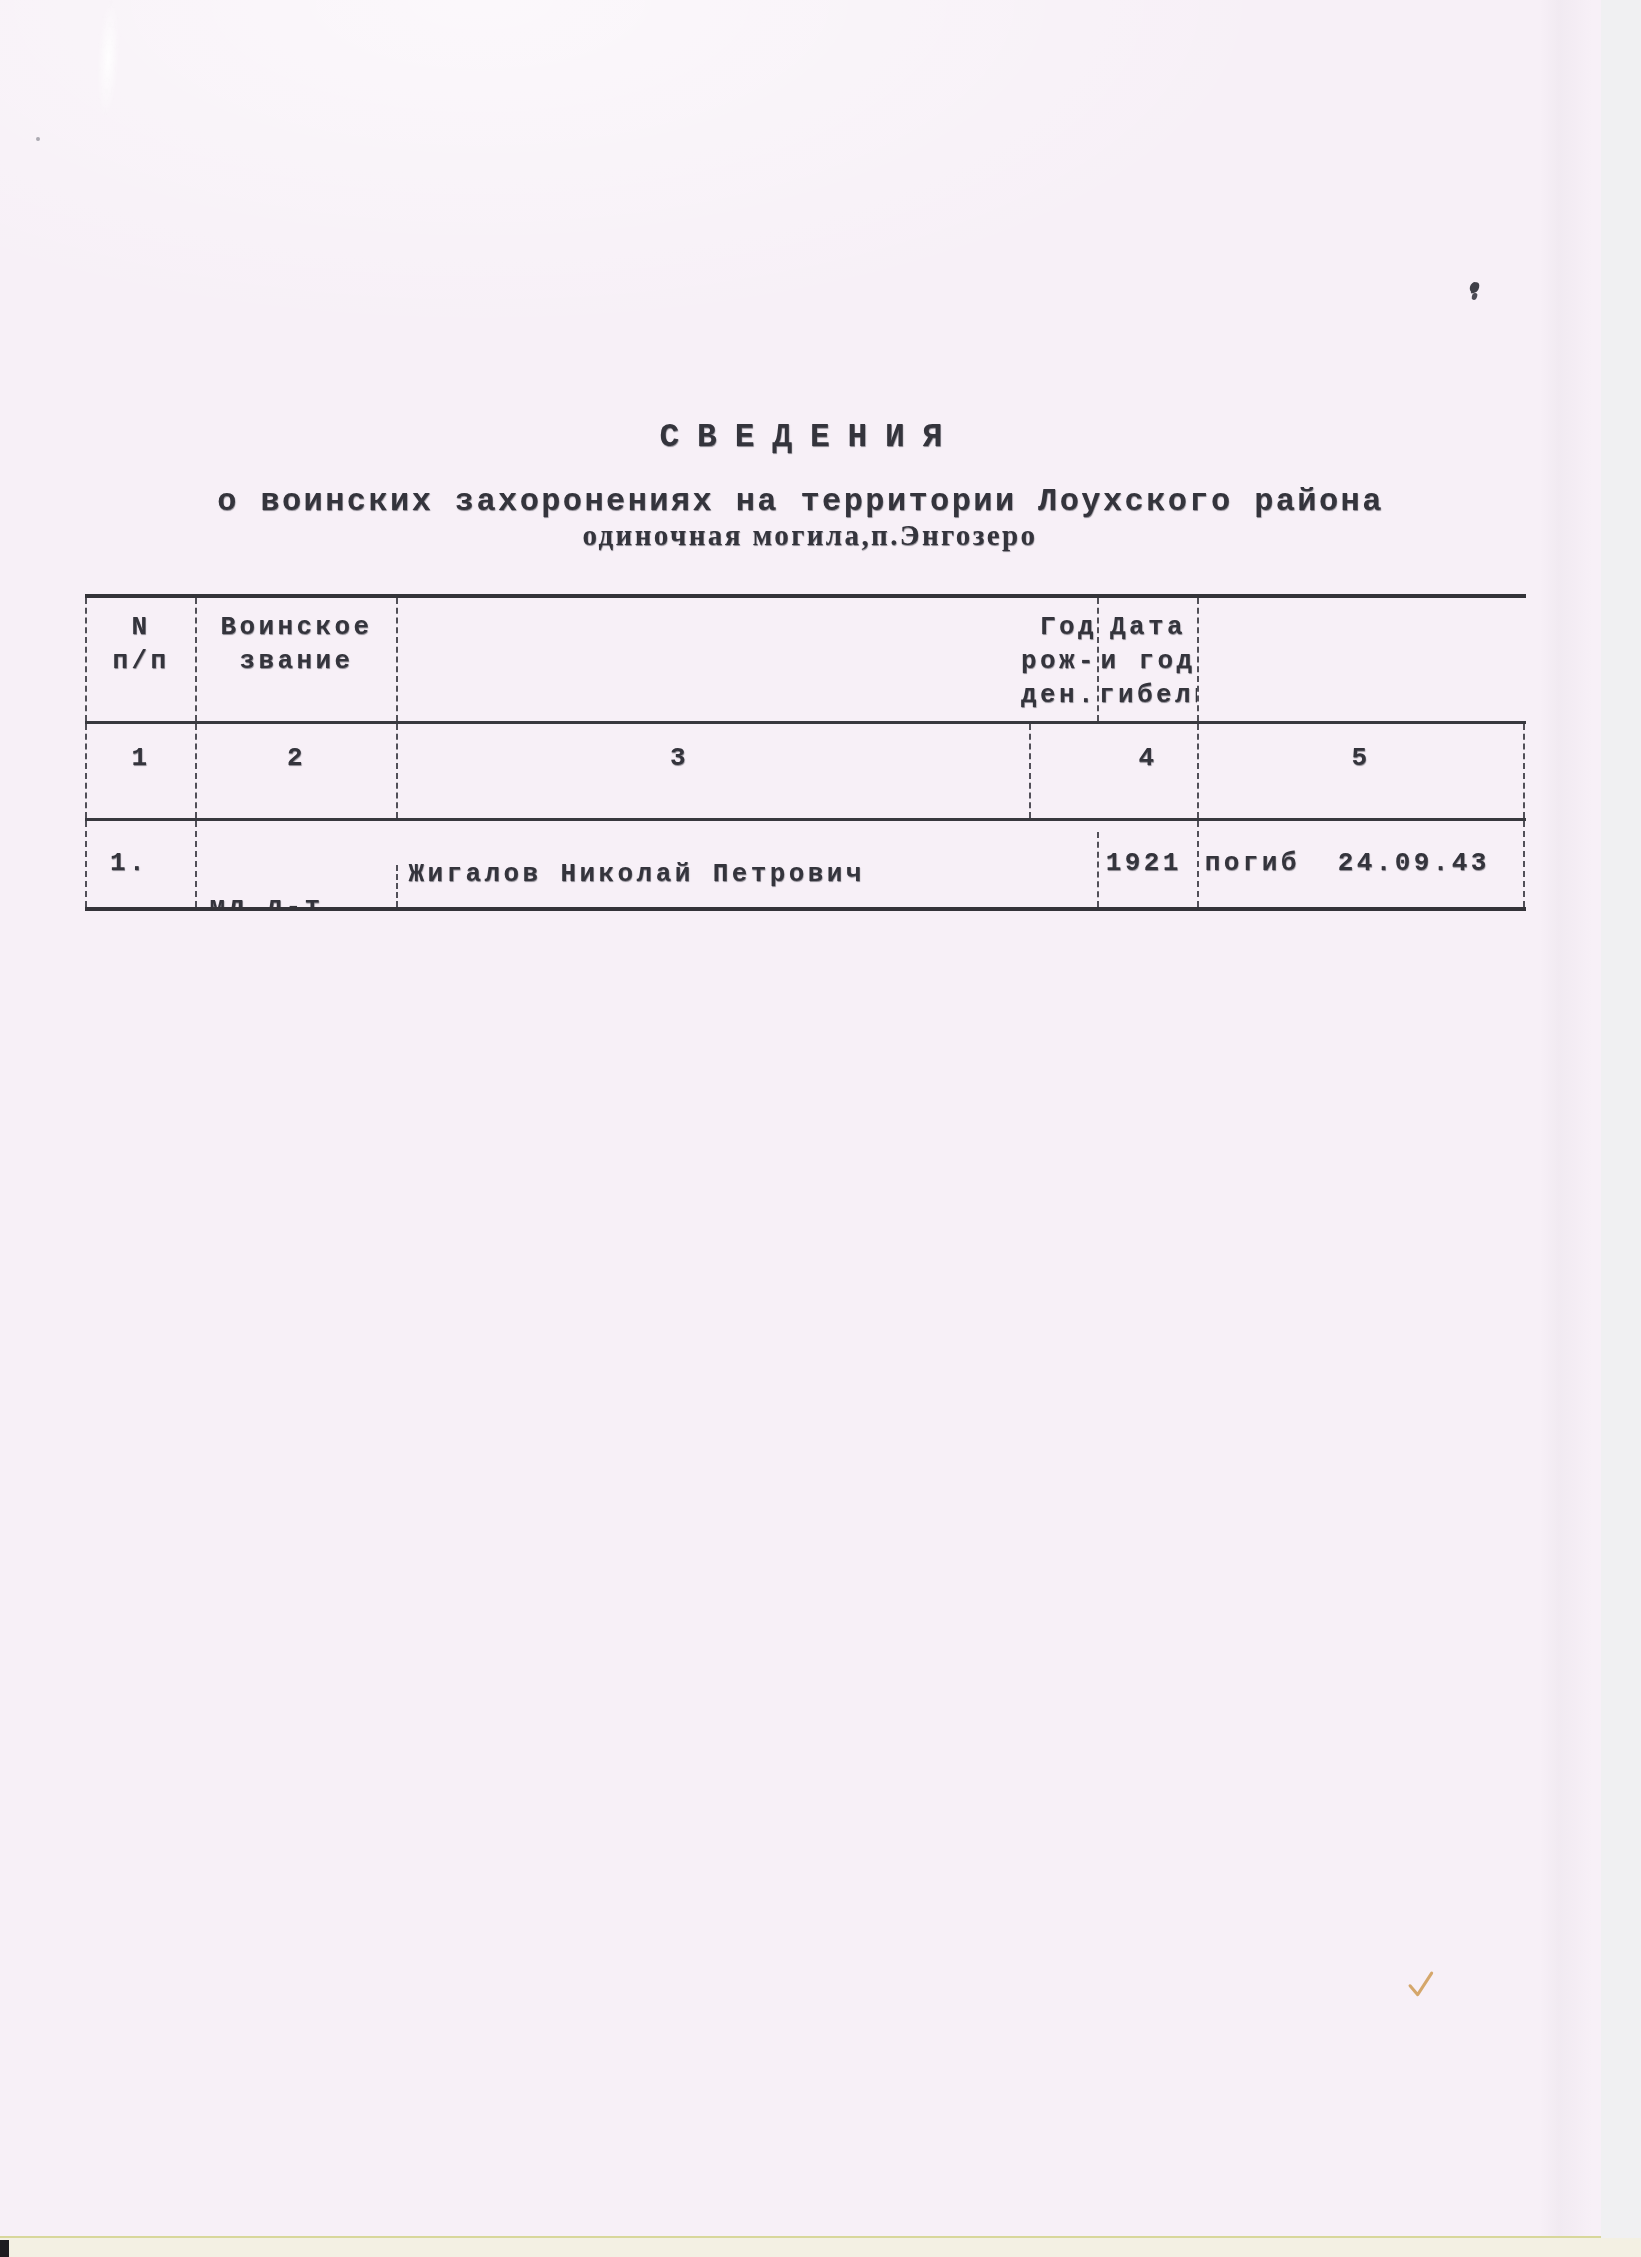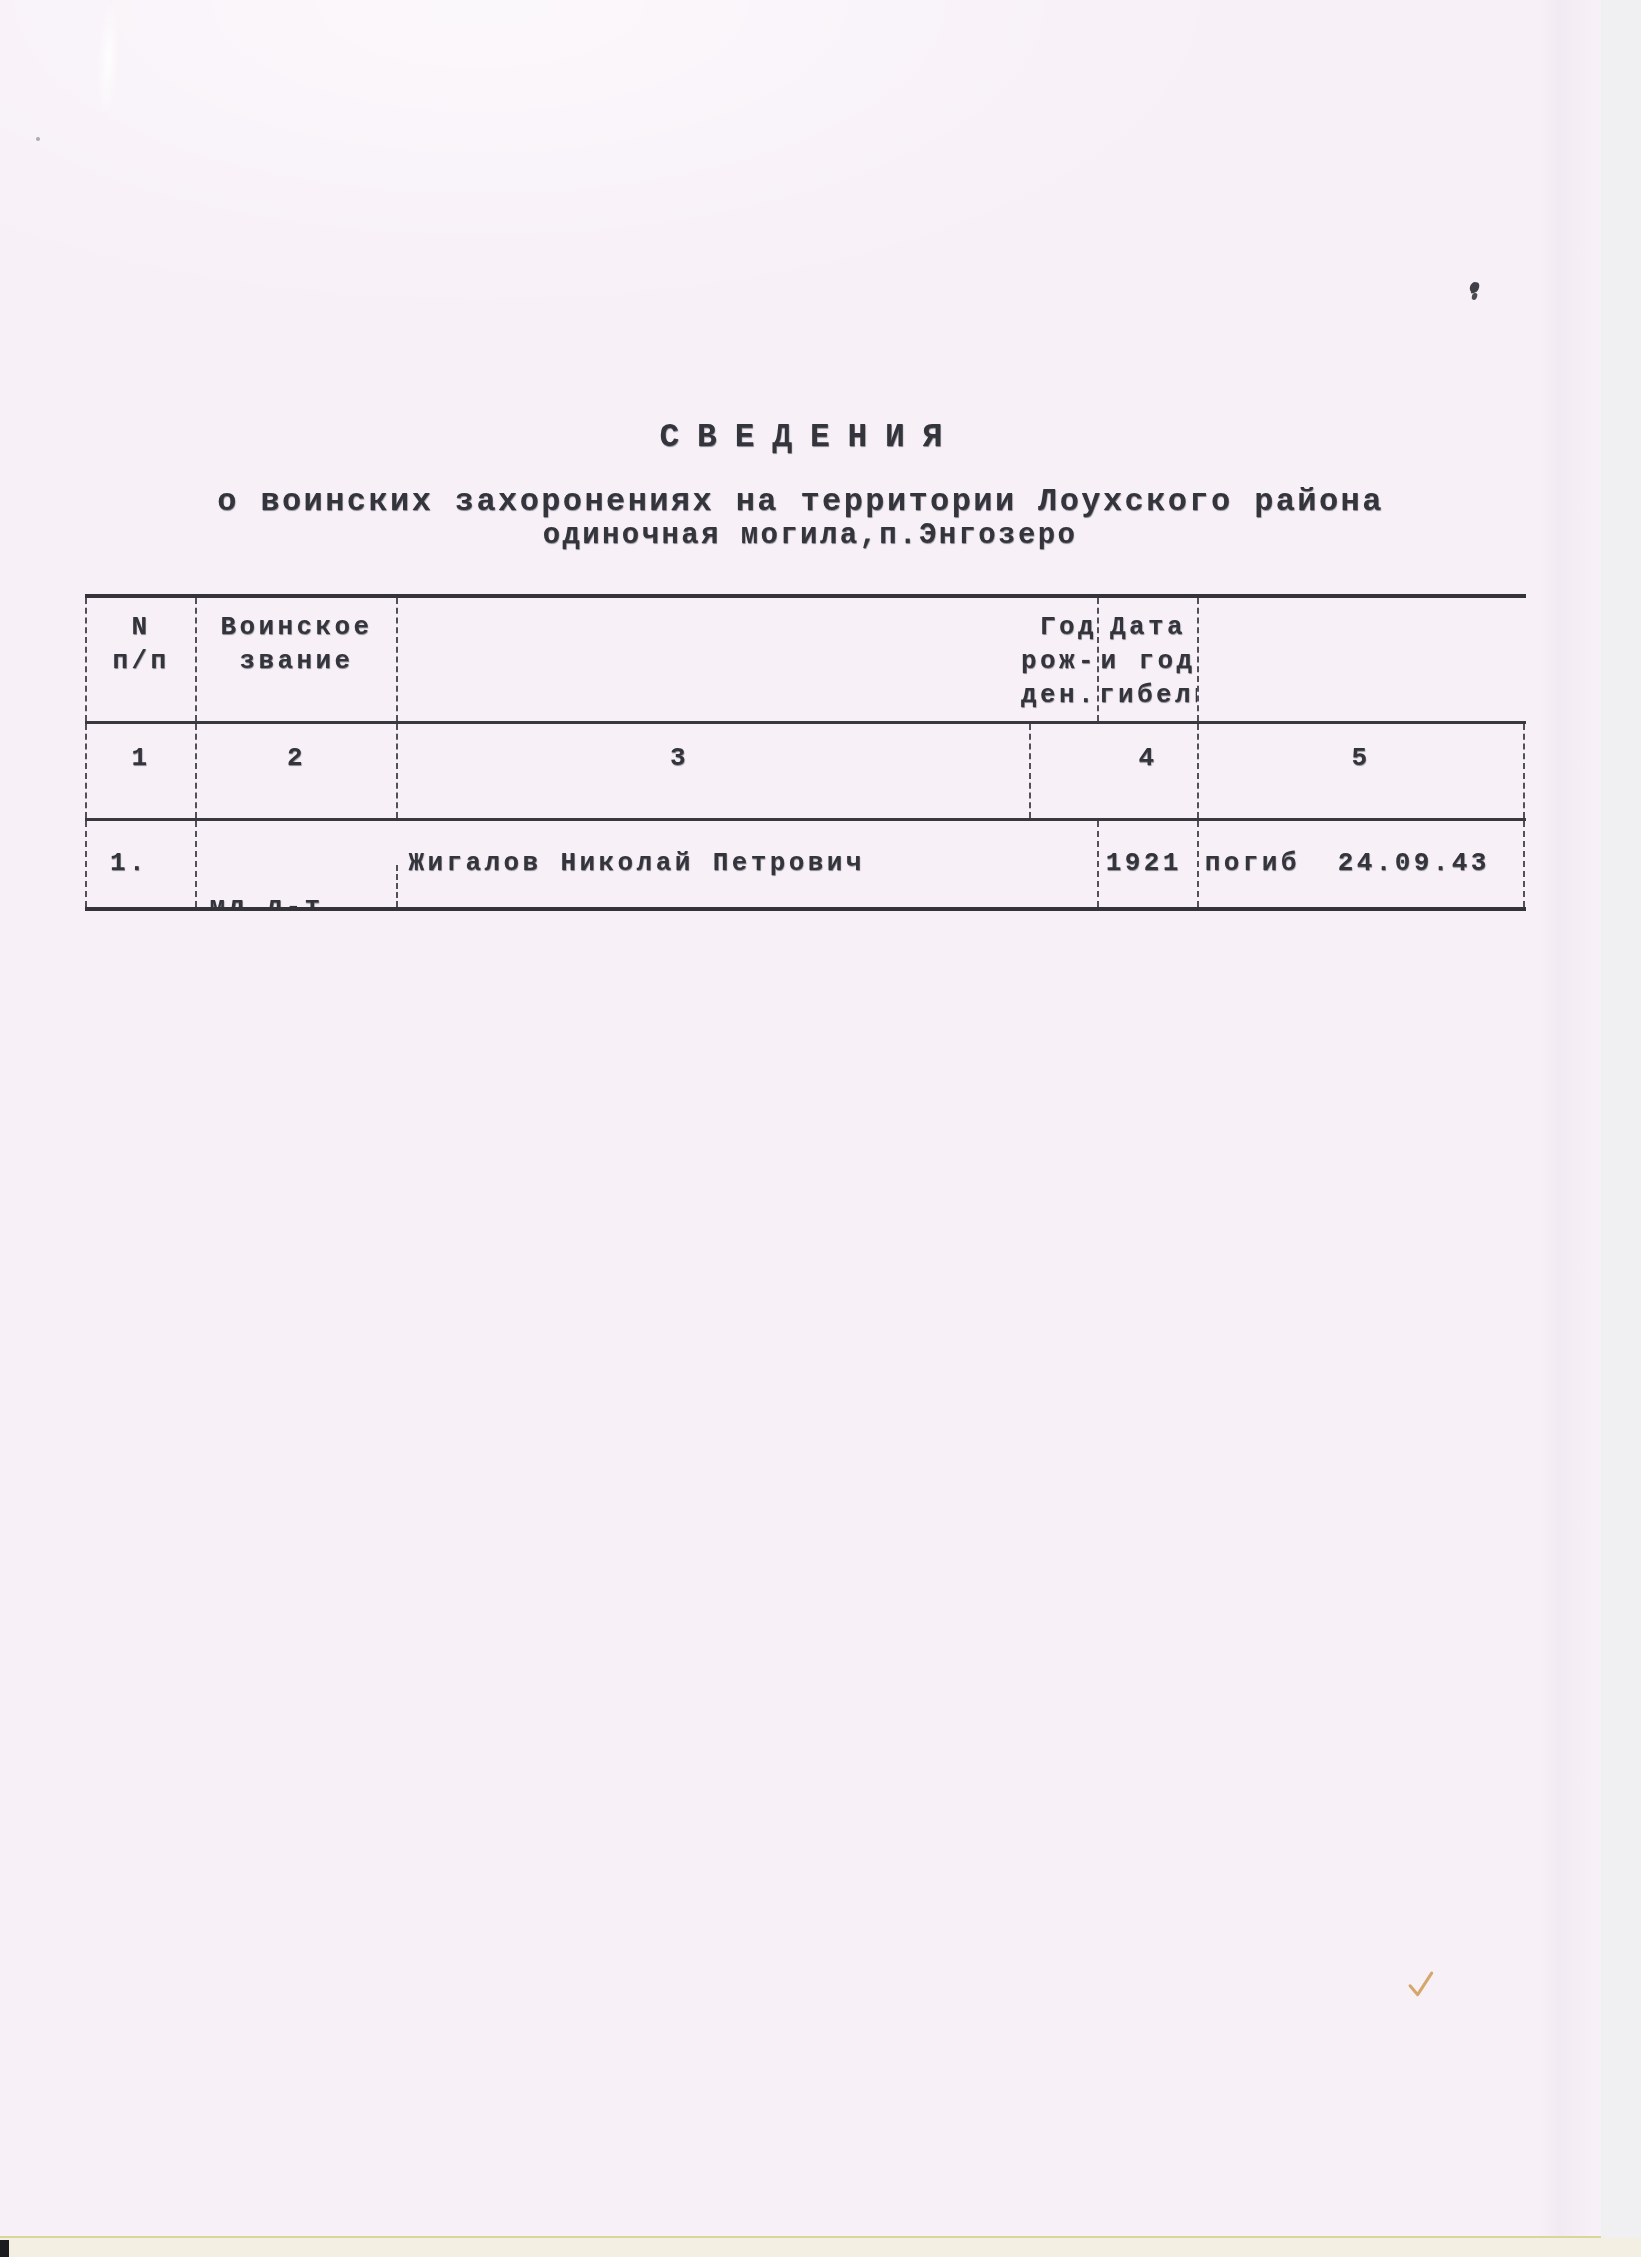--- a/index.html
+++ b/index.html
@@ -70,21 +70,21 @@
     font-size:33px;letter-spacing:-1px;
   }
   .subtitle1{
     position:absolute;left:0;top:483px;width:1601px;
     text-align:center;
     font-size:32px;letter-spacing:2.4px;
   }
   .subtitle2{
     position:absolute;left:0;top:519px;width:1620px;
     text-align:center;
-    font-size:29px;letter-spacing:2.4px;
+    font-size:29px;letter-spacing:2.4px;font-family:Liberation Serif, serif;
   }
 
   
   .doc-table{
     position:absolute;left:85px;top:594px;width:1441px;
     border-top:4.8px solid rgba(30,30,36,0.9);
     border-bottom:4.8px solid rgba(30,30,36,0.9);
     box-sizing:border-box;
   }
   .t-row{
@@ -104,21 +104,21 @@
   .pad-h{padding-top:11.6px;}
   .c-center{text-align:center;}
   .c-left{text-align:right;}
   .h-name{padding-top:46px;}
   .h-year{padding-left:7.7px;}
   .n-cell{padding-top:17.4px;text-align:center;}
   .n-shift{transform:translateX(-68px);}
   .d-cell{padding-top:25px;}
   .d-num{padding-left:23px;}
   .d-rank{padding-left:12.6px;margin-top:44px;}
-  .d-name{padding-left:10.6px;}
+  .d-name{padding-left:10.6px;margin-top:11px;}
   .d-birth{padding-left:6.8px;}
   .d-death{padding-left:5.8px;}
 </style>
 </head>
 <body>
 
 <div class="scan-root">
 
   <div class="paper">
 

